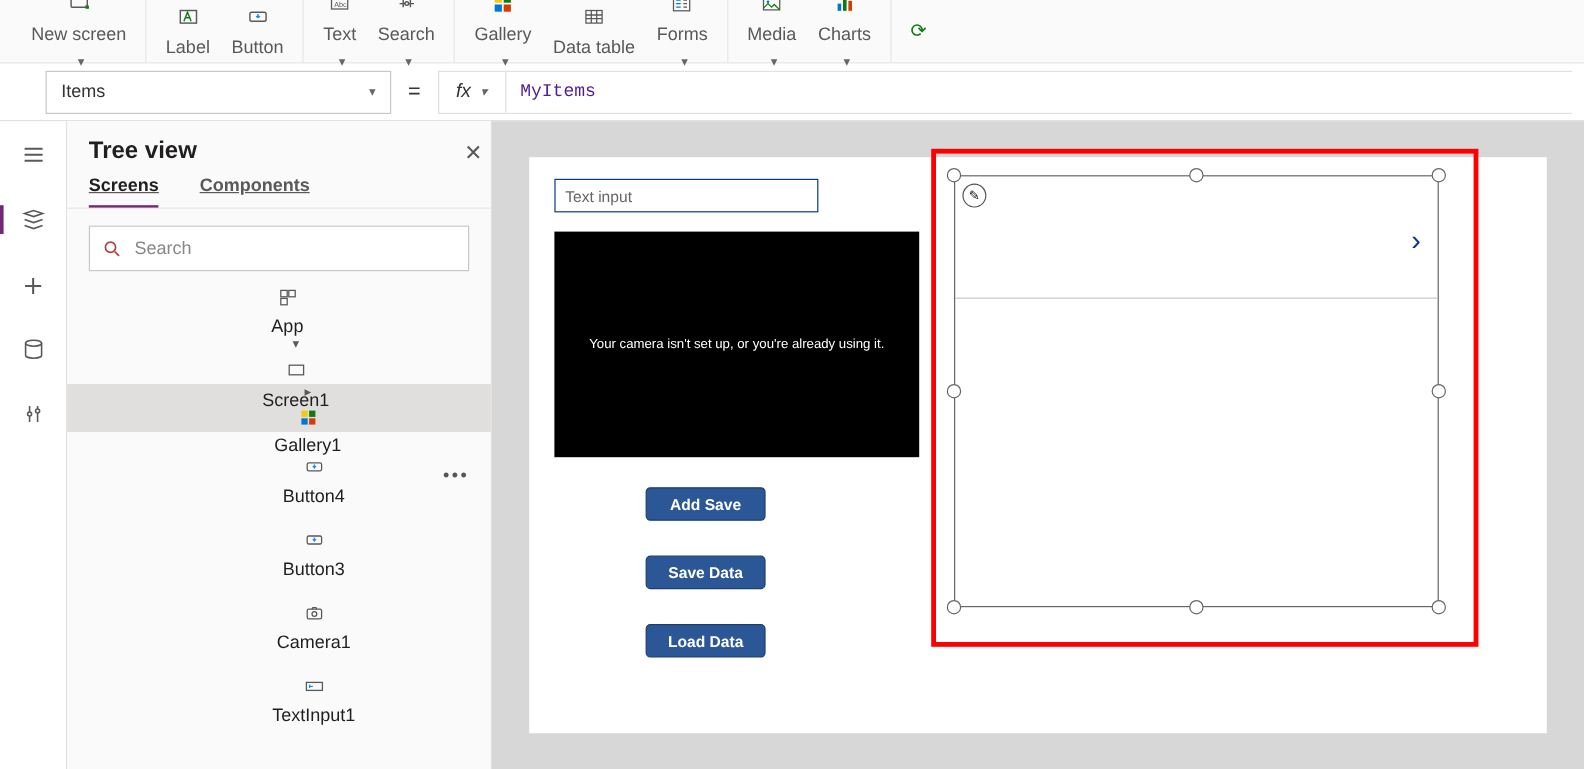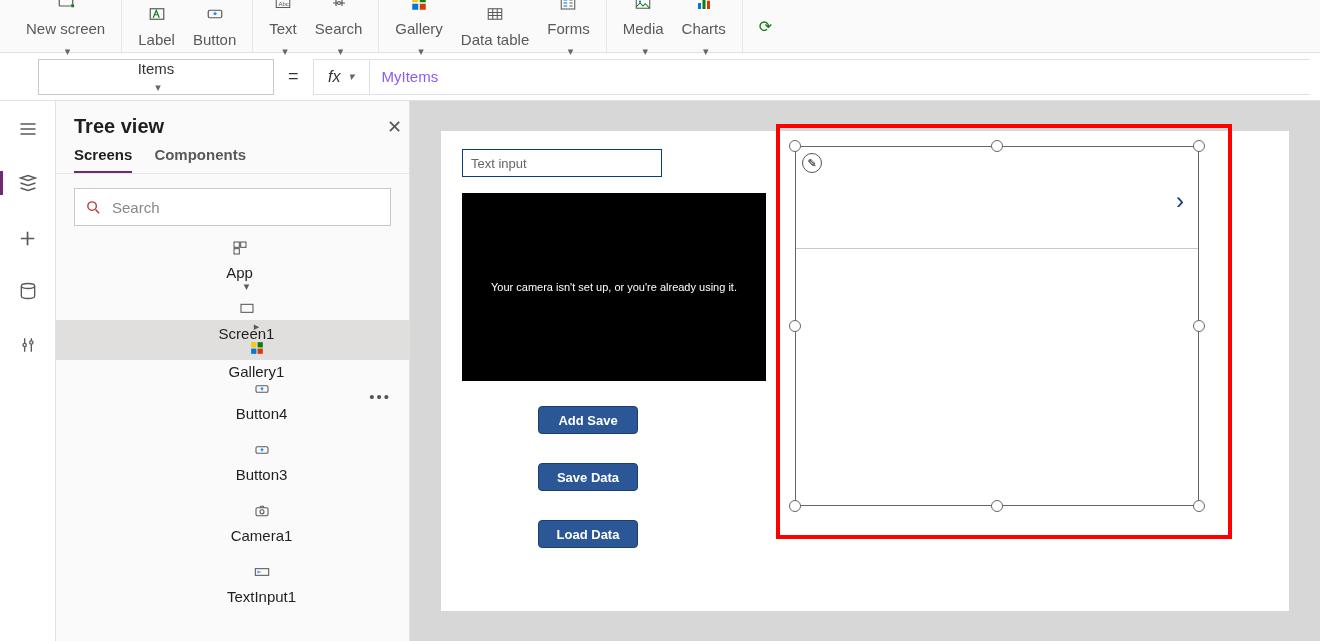--- a/index.html
+++ b/index.html
@@ -8,58 +8,58 @@
   
   .ribbon { height: 53px; background: #fafafa; border-bottom: 1px solid #e1e1e1; display: flex; align-items: center; padding: 0 10px; color: #595959; font-size: 15px; }
   .ribbon .grp { display: flex; align-items: center; padding: 0 16px; height: 100%; border-right: 1px solid #e6e6e6; gap: 18px; }
   .ribbon .grp:last-child { border-right: none; }
   .ribbon .item { display: inline-flex; align-items: center; gap: 8px; cursor: pointer; flex-direction: column; }
   .ribbon .item svg, .ribbon .item .ico { width: 18px; height: 18px; }
   .chev { font-size: 11px; color: #666; margin-left: 4px; }
 
   
   .formula-row { height: 48px; background: #fff; border-bottom: 1px solid #e1e1e1; display: flex; align-items: center; padding: 0 10px 0 38px; gap: 14px; }
-  .prop-select { width: 236px; height: 36px; border: 1px solid #c8c8c8; background: #fff; display: flex; align-items: center; justify-content: space-between; padding: 0 12px; font-size: 15px; color: #333; cursor: pointer; flex-direction: column; }
+  .prop-select { width: 288px; height: 36px; border: 1px solid #c8c8c8; background: #fff; display: flex; align-items: center; justify-content: space-between; padding: 0 12px; font-size: 15px; color: #333; cursor: pointer; }
   .eq { font-size: 18px; color: #333; }
   .fx-wrap { display: flex; align-items: center; flex-grow: 1; border: 1px solid #e1e1e1; height: 36px; border-right: none; }
   .fx-btn { width: 56px; display: flex; align-items: center; justify-content: center; gap: 4px; font-style: italic; font-family: Georgia, serif; border-right: 1px solid #e1e1e1; height: 100%; color: #333; cursor: pointer; }
-  .formula { flex-grow: 1; padding: 0 12px; font-family: Liberation Sans, sans-serif; font-size: 15px; color: #8b5cf6; height: 100%; display: flex; align-items: center; }
+  .formula { flex-grow: 1; padding: 0 12px; font-family: Liberation Mono, monospace; font-size: 15px; color: #4c1d95; height: 100%; display: flex; align-items: center; }
 
   
   .main { display: flex; height: calc(100% - 101px); }
   .rail { width: 56px; border-right: 1px solid #e1e1e1; display: flex; flex-direction: column; align-items: center; padding-top: 12px; gap: 22px; }
   .rail .rbtn { width: 32px; height: 32px; display: flex; align-items: center; justify-content: center; color: #595959; cursor: pointer; position: relative; }
   .rail .rbtn.active::before { content:""; position:absolute; left:-12px; top:4px; bottom:4px; width:3px; background:#742774; }
 
   .tree-panel { width: 354px; background: #fafafa; border-right: 1px solid #e1e1e1; }
   .tree-head { display: flex; align-items: center; justify-content: space-between; padding: 14px 7px 8px 18px; }
   .tree-head h2 { font-size: 20px; font-weight: 600; color: #201f1e; }
   .close-x { font-size: 18px; color: #595959; cursor: pointer; }
-  .tree-tabs { display: flex; gap: 22px; padding: 0 18px; font-size: 15px; color: #595959; border-bottom: 1px solid #e6e6e6; }
+  .tree-tabs { display: flex; gap: 34px; padding: 0 18px; font-size: 15px; color: #595959; border-bottom: 1px solid #e6e6e6; text-decoration: underline; }
   .tree-tabs span { padding-bottom: 8px; cursor: pointer; font-weight: 600;}
   .tree-tabs span.active { color: #201f1e; border-bottom: 2px solid #742774; }
   .search-box { margin: 14px 18px; border: 1px solid #c8c8c8; background: #fff; height: 38px; display: flex; align-items: center; padding: 0 10px; gap: 10px; color: #a80000; font-size: 15px; }
   .search-box input { border: none; outline: none; flex:1; font-size: 15px; color: #333; }
   .search-box input::placeholder { color: #888; }
 
   .tree-nodes { font-size: 15px; color: #201f1e; }
   .node { display: flex; align-items: center; height: 40px; padding-left: 18px; gap: 8px; cursor: pointer; flex-direction: column; }
   .node .icn { width: 18px; display:inline-flex; justify-content:center; }
   .node.lvl1 { padding-left: 14px; }
   .node.lvl2 { padding-left: 28px; }
   .node.lvl3 { padding-left: 48px; }
   .node.lvl4 { padding-left: 58px; margin-top: 21px; }
   .node.selected { background: #e1dfdd; }
   .node .more { margin-left: auto; margin-right: 18px; letter-spacing: 2px; color:#555; }
 
   
   .canvas-area { flex: 1; background: #d7d7d7; display: flex; align-items: flex-start; justify-content: center; padding: 30px 20px; overflow: auto; }
   .screen-canvas { width: 848px; height: 480px; background: #fff; position: relative; }
 
-  .text-input-ctl { position: absolute; left: 21px; top: 18px; width: 200px; height: 28px; border: 1.5px solid #0b3a8a; font-size: 13px; color: #666; display: flex; align-items: center; padding: 0 8px; }
+  .text-input-ctl { position: absolute; left: 21px; top: 18px; width: 220px; height: 28px; border: 1.5px solid #0b3a8a; font-size: 13px; color: #666; display: flex; align-items: center; padding: 0 8px; }
 
   .camera-ctl { position: absolute; left: 21px; top: 62px; width: 304px; height: 188px; background: #000; color: #fff; font-size: 11px; display:flex; align-items:center; justify-content:center; text-align:center; padding: 0 12px; }
 
   .app-btn { position: absolute; width: 100px; height: 28px; background: #2b5797; border-radius: 4px; color: #fff; font-size: 13px; font-weight: 600; display:flex; align-items:center; justify-content:center; border: 1px solid #1d3f6e; }
   .btn-add  { left: 97px; top: 275px; }
   .btn-save { left: 97px; top: 332px; }
   .btn-load { left: 97px; top: 389px; }
 
   
   .highlight-box { position: absolute; left: 335px; top: -7px; width: 456px; height: 415px; border: 4px solid #ff0000; pointer-events:none; }

